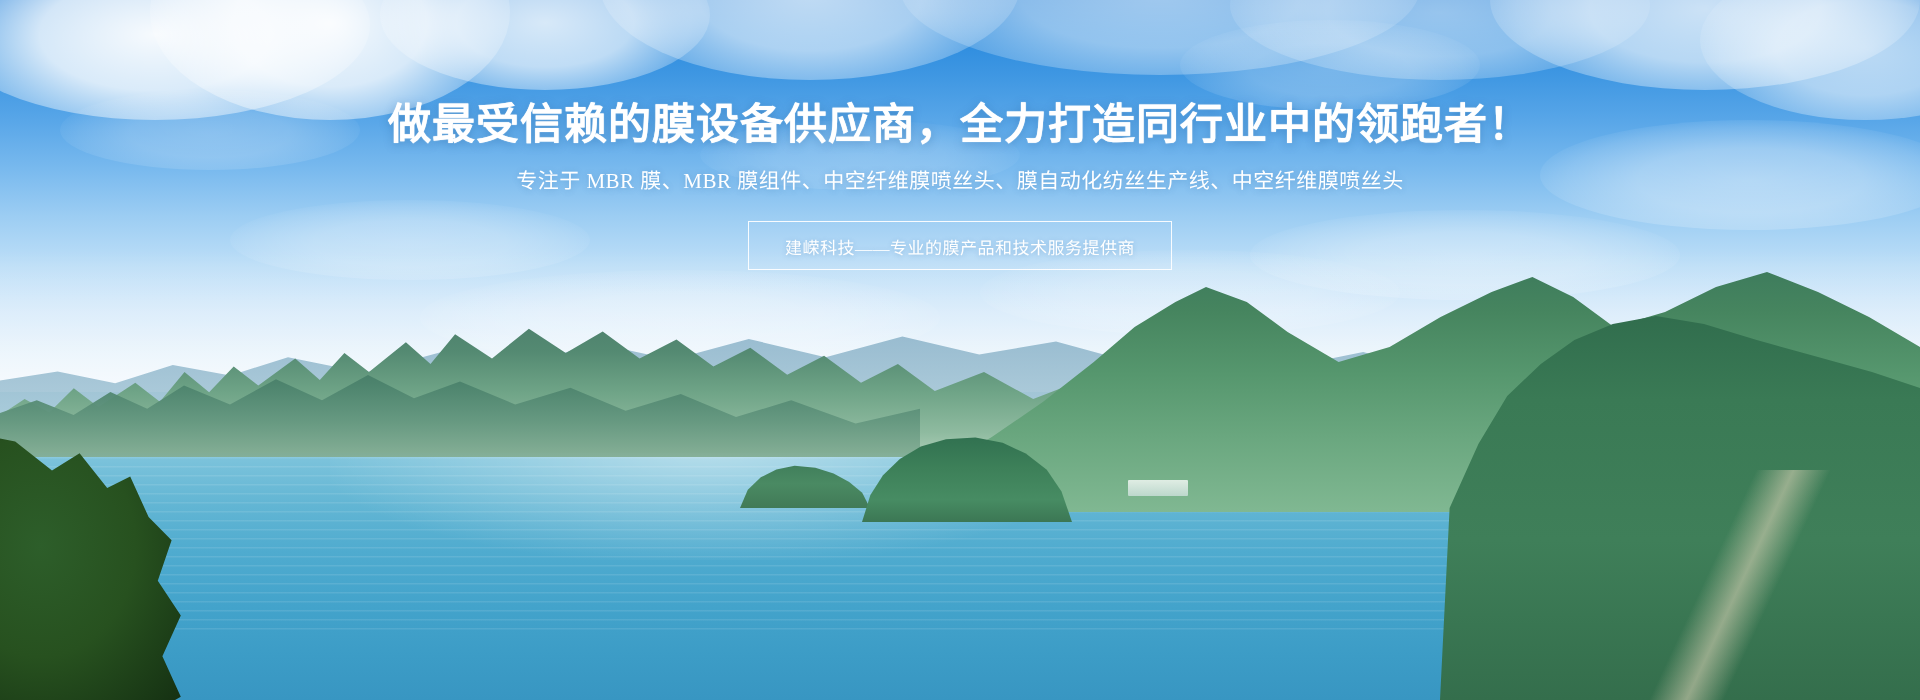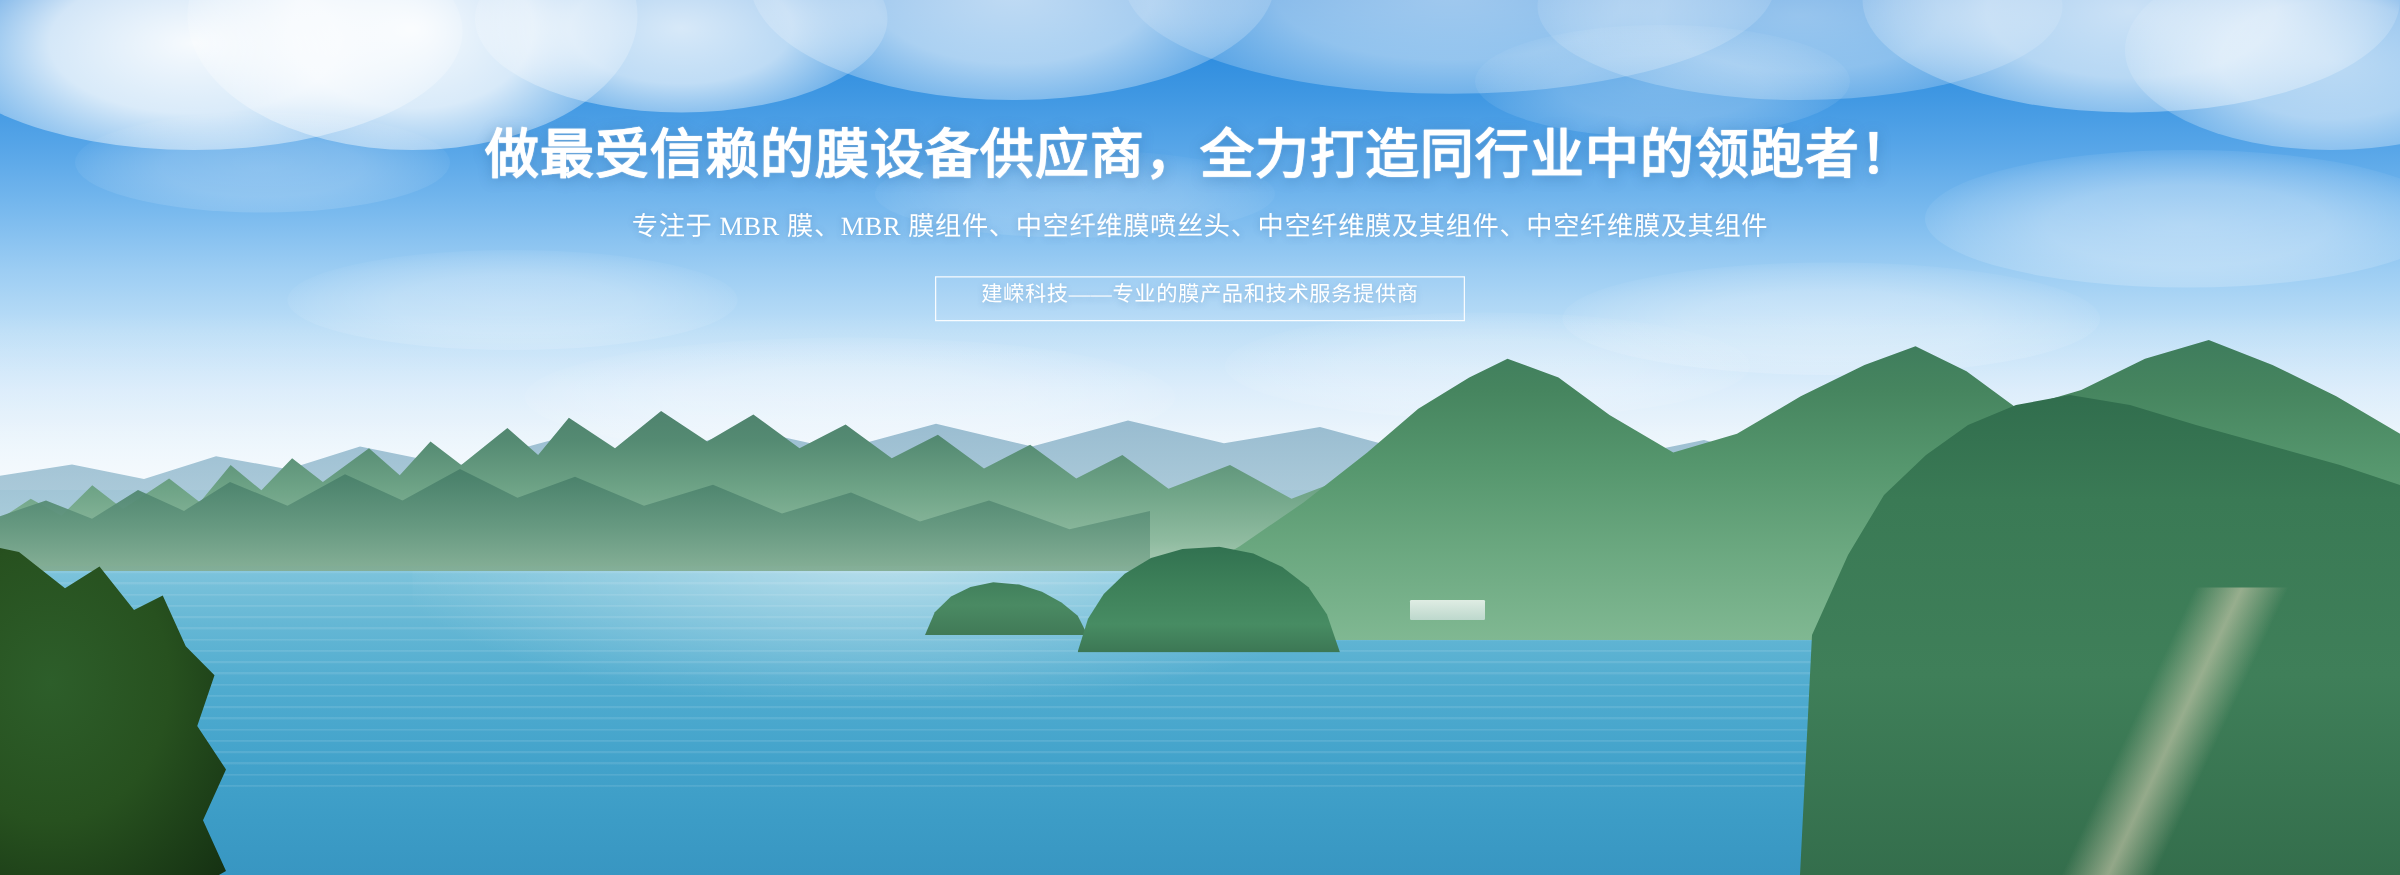--- a/index.html
+++ b/index.html
@@ -249,21 +249,21 @@
     font-weight: 400;
     color: #ffffff;
     letter-spacing: .5px;
     white-space: nowrap;
     text-shadow: 0 1px 6px rgba(40,100,160,.30);
   }
 
   .tagline-box {
     margin-top: 29px;
     border: 1px solid rgba(255,255,255,.92);
-    padding: 5px 36px 12px;
+    padding: 18px 36px 12px;
     font-size: 17px;
     line-height: 1;
     color: #ffffff;
     letter-spacing: .5px;
     white-space: nowrap;
     background: rgba(255,255,255,0.02);
     text-shadow: 0 1px 5px rgba(40,100,160,.28);
   }
 </style>
 </head>
@@ -304,18 +304,18 @@
   <div class="ridge island-a"></div>
   <div class="ridge island-b"></div>
   <div class="shore-buildings"></div>
   <div class="road"></div>
   <div class="foliage-left2"></div>
   <div class="foliage-left"></div>
 
   <div class="overlay">
     <div class="headline">做最受信赖的膜设备供应商，全力打造同行业中的领跑者！</div>
 
-    <div class="subtitle">专注于 MBR 膜、MBR 膜组件、中空纤维膜喷丝头、中空纤维膜及其组件、中空纤维膜及其组件</div>
+    <div class="subtitle">专注于 MBR 膜、MBR 膜组件、中空纤维膜喷丝头、膜自动化纺丝生产线、中空纤维膜喷丝头</div>
 
     <div class="tagline-box">建嵘科技——专业的膜产品和技术服务提供商</div>
   </div>
 
 </div>
 
 </body></html>

